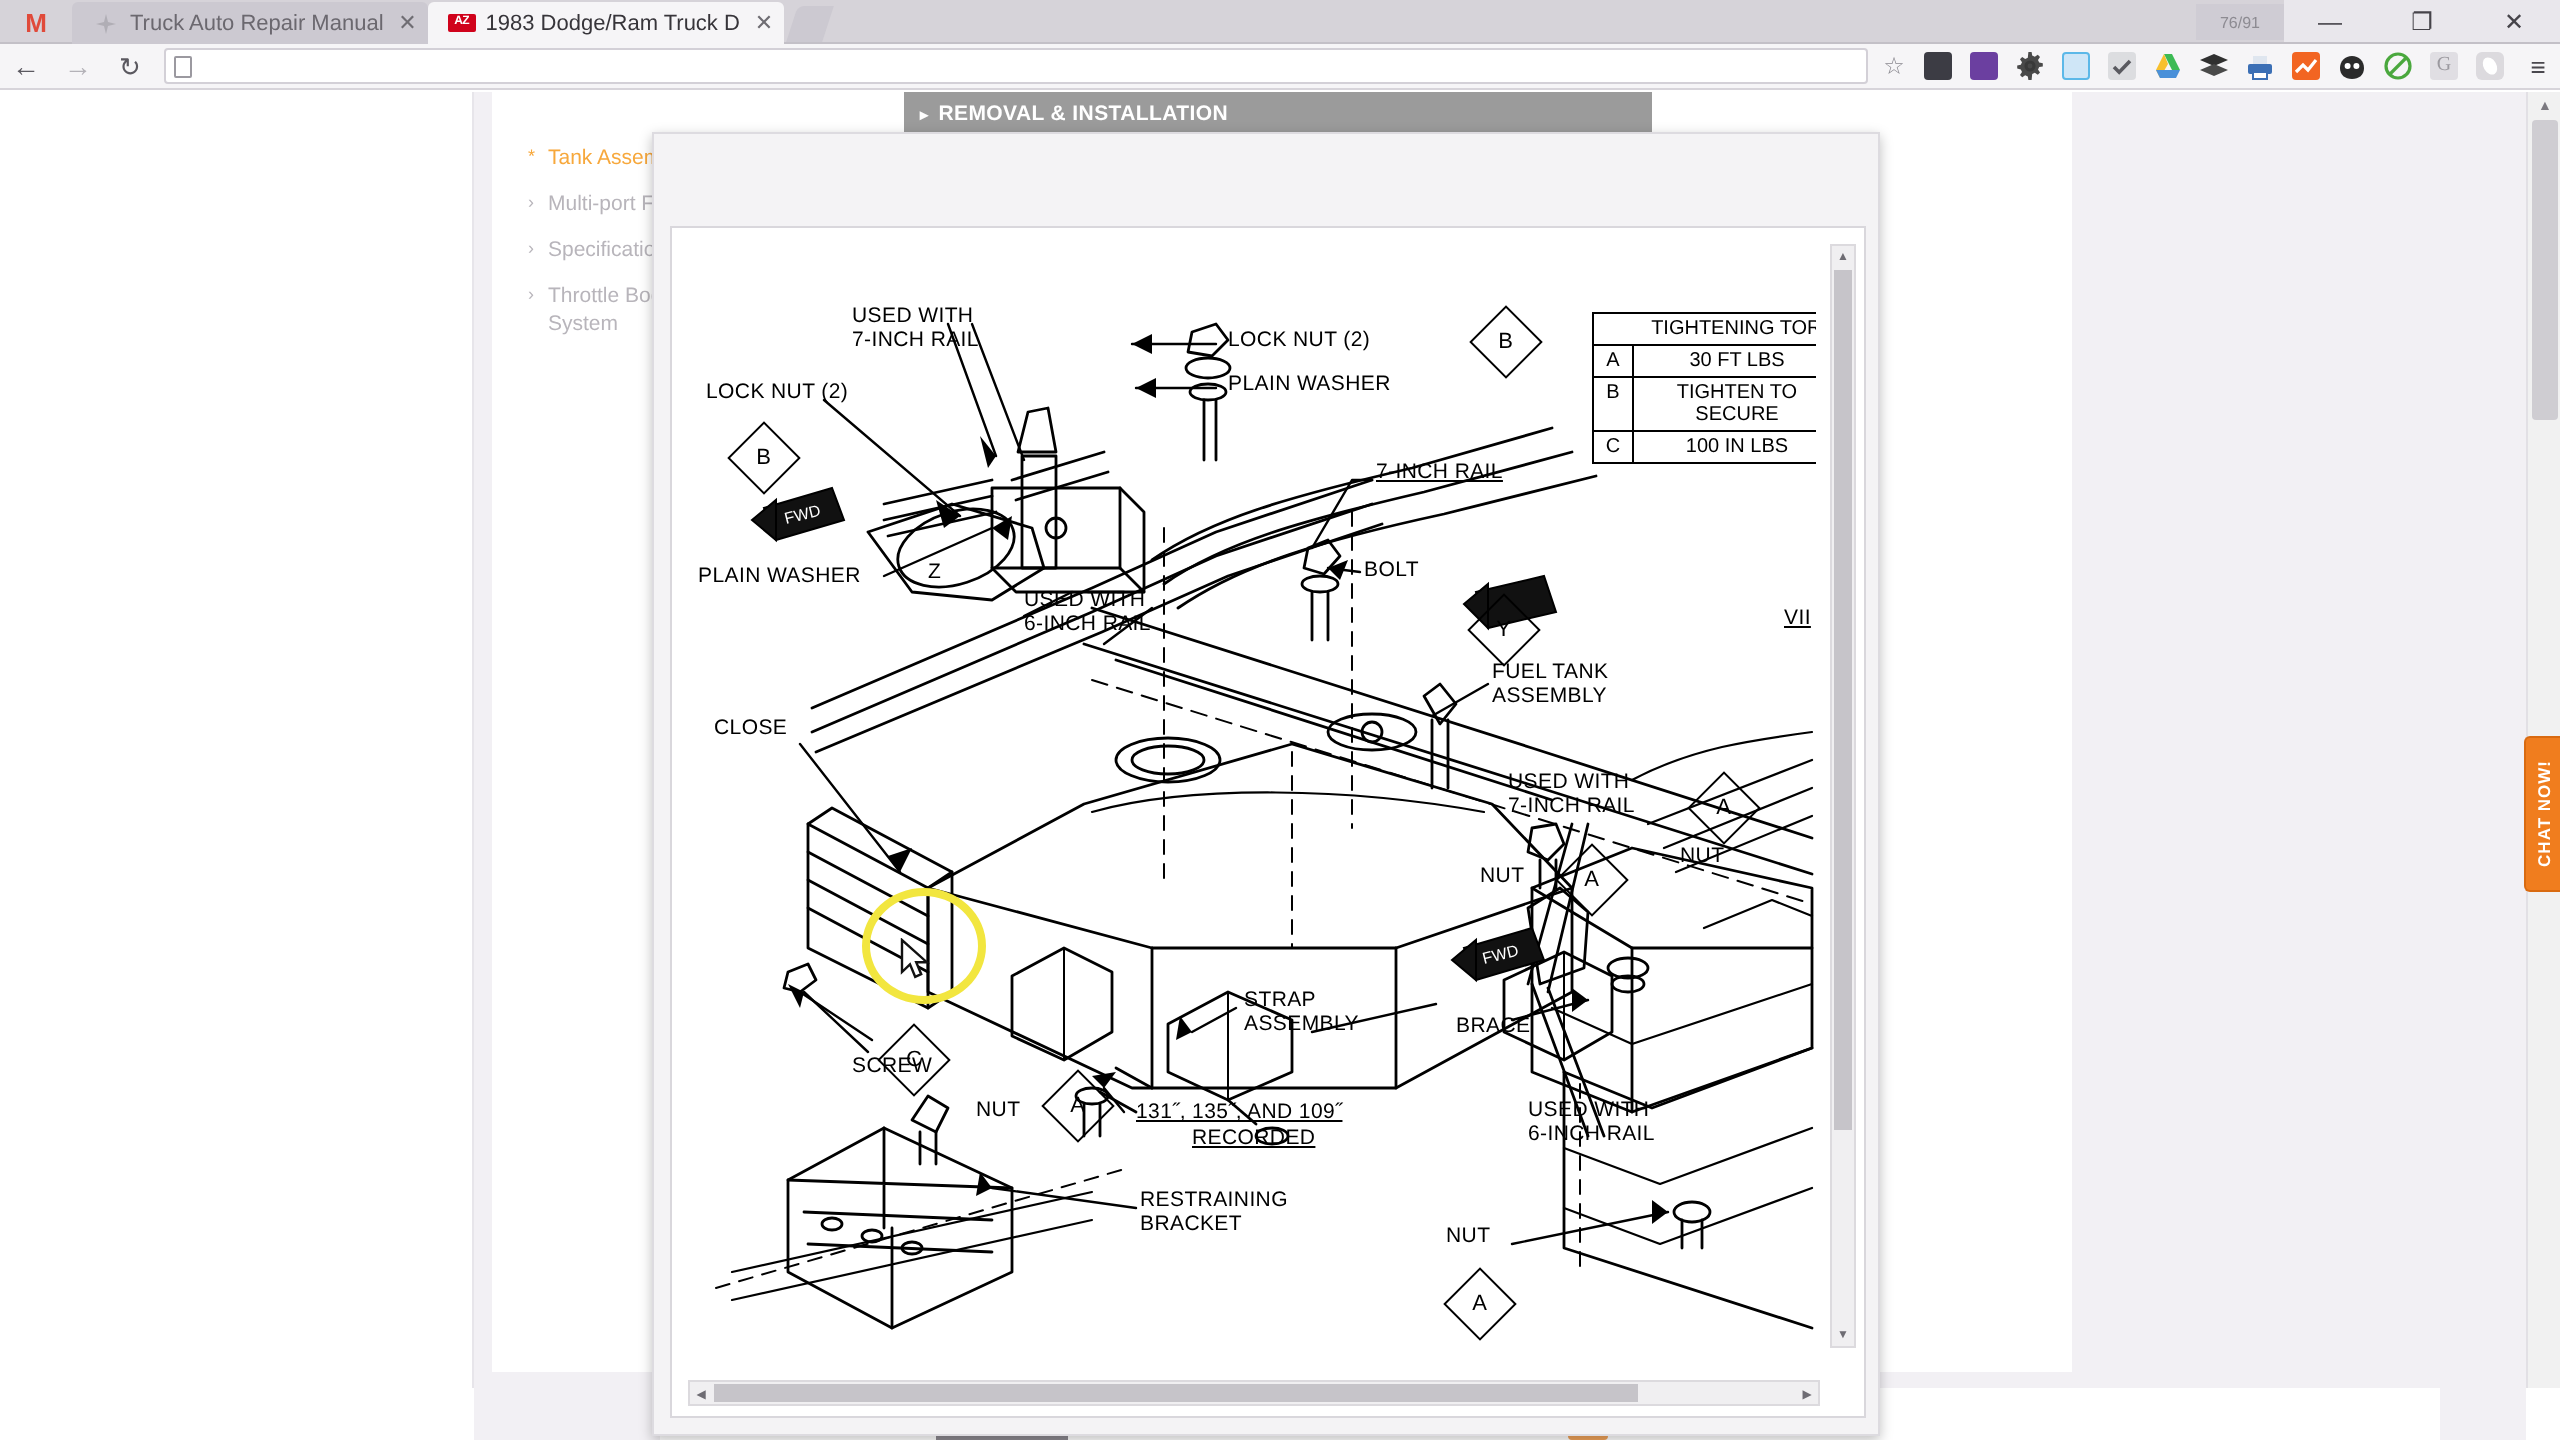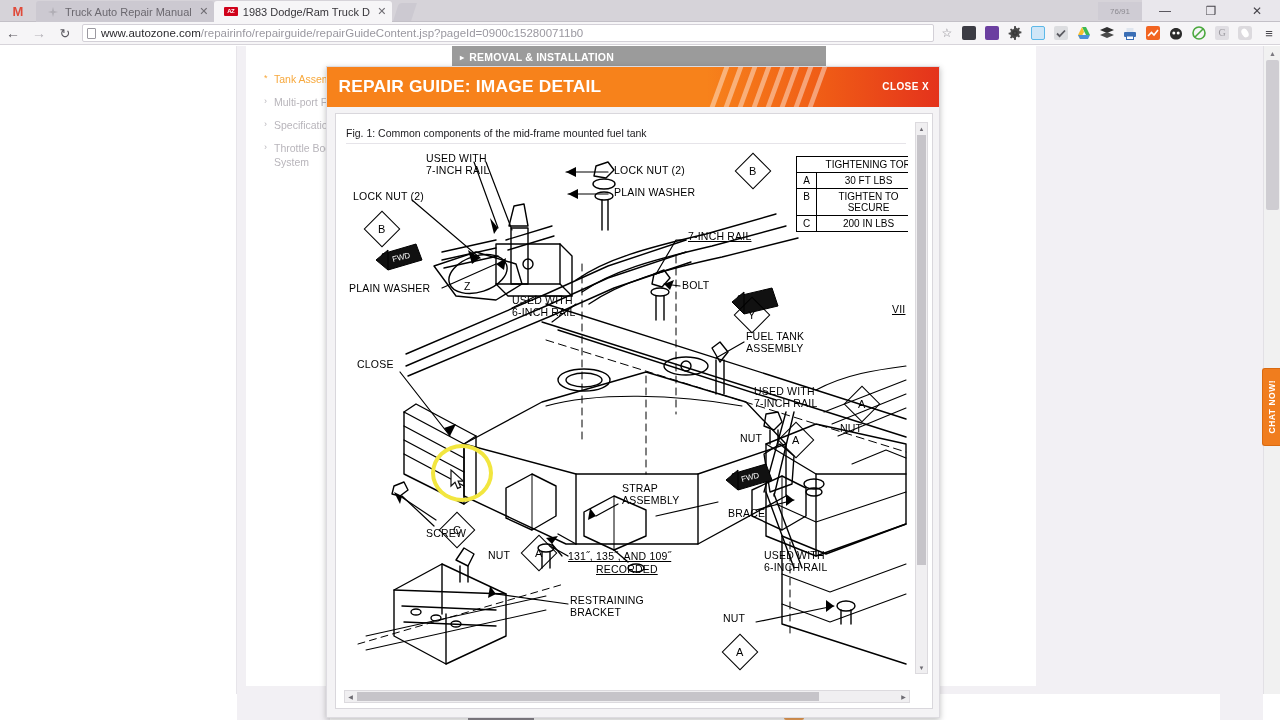--- a/index.html
+++ b/index.html
@@ -345,21 +345,20 @@
     </div>
     <div class="navbtn fwd">
       <span>→</span>
     </div>
     <div class="navbtn reload">
       <span>↻</span>
     </div>
 
     <div class="omnibox">
       <span class="page-icon"></span>
-      <span class="url"><b>www.autozone.com</b><span>/repairinfo/repairguide/repairGuideContent.jsp?pageId=0900c152800711b0</span></span>
     </div>
 
     <div class="star">
       <span>☆</span>
     </div>
 
     <div class="ext-tray">
       <div class="ext">
           <span class="ext-sq" style="background:#3c3c44"></span>
         </div>
@@ -478,42 +477,23 @@
       <div class="bottom-gray"></div>
       <div class="bottom-card"></div>
       <div class="enlarge-btn">
         <span>ENLARGE</span>
       </div>
       <div class="bottom-orange-box"></div>
     </div>
 
     <div class="modal">
 
-      <div class="modal-header">
-        <div class="title">REPAIR GUIDE: IMAGE DETAIL</div>
-        <div class="slashes">
-          <i style="left:0"></i>
-            <i style="left:14px"></i>
-            <i style="left:28px"></i>
-          <i style="left:42px"></i>
-            <i style="left:56px"></i>
-            <i style="left:70px"></i>
-          <i style="left:84px"></i>
-            <i style="left:98px"></i>
-        </div>
-        <div class="close">
-          <span>CLOSE X</span>
-        </div>
-      </div>
 
       <div class="modal-body">
 
-        <div class="fig-caption">
-          <span>Fig. 1: Common components of the mid-frame mounted fuel tank</span>
-        </div>
 
         <div class="figure-pane">
 
           <svg class="figure-svg" width="562" height="530" viewBox="0 0 562 530">
             <g stroke="#000" fill="none" stroke-width="1.4" stroke-linecap="round" stroke-linejoin="round">
 
               <path d="M60 210 L200 150 L262 122 L340 96"></path>
               <path d="M60 222 L200 162 L262 134 L340 108"></path>
               <path d="M62 232 L205 172 L268 144 L345 118"></path>
               <path d="M230 136 C260 115, 300 104, 360 90 L430 70"></path>
@@ -684,21 +664,21 @@
 6-INCH RAIL</div>
           <div class="dlabel" style="left:268px;top:20px;">LOCK NUT (2)</div>
           <div class="dlabel" style="left:268px;top:42px;">PLAIN WASHER</div>
           <div class="dlabel u" style="left:342px;top:86px;">7-INCH RAIL</div>
           <div class="dlabel" style="left:336px;top:135px;">BOLT</div>
           <div class="dlabel" style="left:400px;top:186px;">FUEL TANK
 ASSEMBLY</div>
           <div class="dlabel" style="left:11px; top:214px;">CLOSE</div>
           <div class="dlabel" style="left:41px; top:383px;margin-left:39px;">SCREW</div>
           <div class="dlabel" style="left:142px;top:405px;">NUT</div>
-          <div class="dlabel" style="left:276px;top:338px;">STRAP
+          <div class="dlabel" style="left:276px;top:350px;">STRAP
 ASSEMBLY</div>
           <div class="dlabel u" style="left:222px;top:406px;">131˝, 135˝, AND 109˝</div>
           <div class="dlabel u" style="left:250px;top:419px;">RECORDED</div>
           <div class="dlabel" style="left:224px;top:450px;">RESTRAINING
 BRACKET</div>
           <div class="dlabel" style="left:408px;top:241px;">USED WITH
 7-INCH RAIL</div>
           <div class="dlabel" style="left:494px;top:278px;">NUT</div>
           <div class="dlabel" style="left:394px;top:288px;">NUT</div>
           <div class="dlabel" style="left:382px;top:363px;">BRACE</div>
@@ -739,21 +719,21 @@
               <div class="tc-val">30 FT LBS</div>
 
             </div>
             <div class="trow">
               <div class="tc-key">B</div>
               <div class="tc-val">TIGHTEN TO SECURE</div>
 
             </div>
             <div class="trow">
               <div class="tc-key">C</div>
-              <div class="tc-val">200 IN LBS</div>
+              <div class="tc-val">100 IN LBS</div>
 
             </div>
           </div>
 
         </div>
 
         <div class="m-vscroll">
           <div class="up">▲</div>
           <div class="thumb"></div>
           <div class="dn">▼</div>

